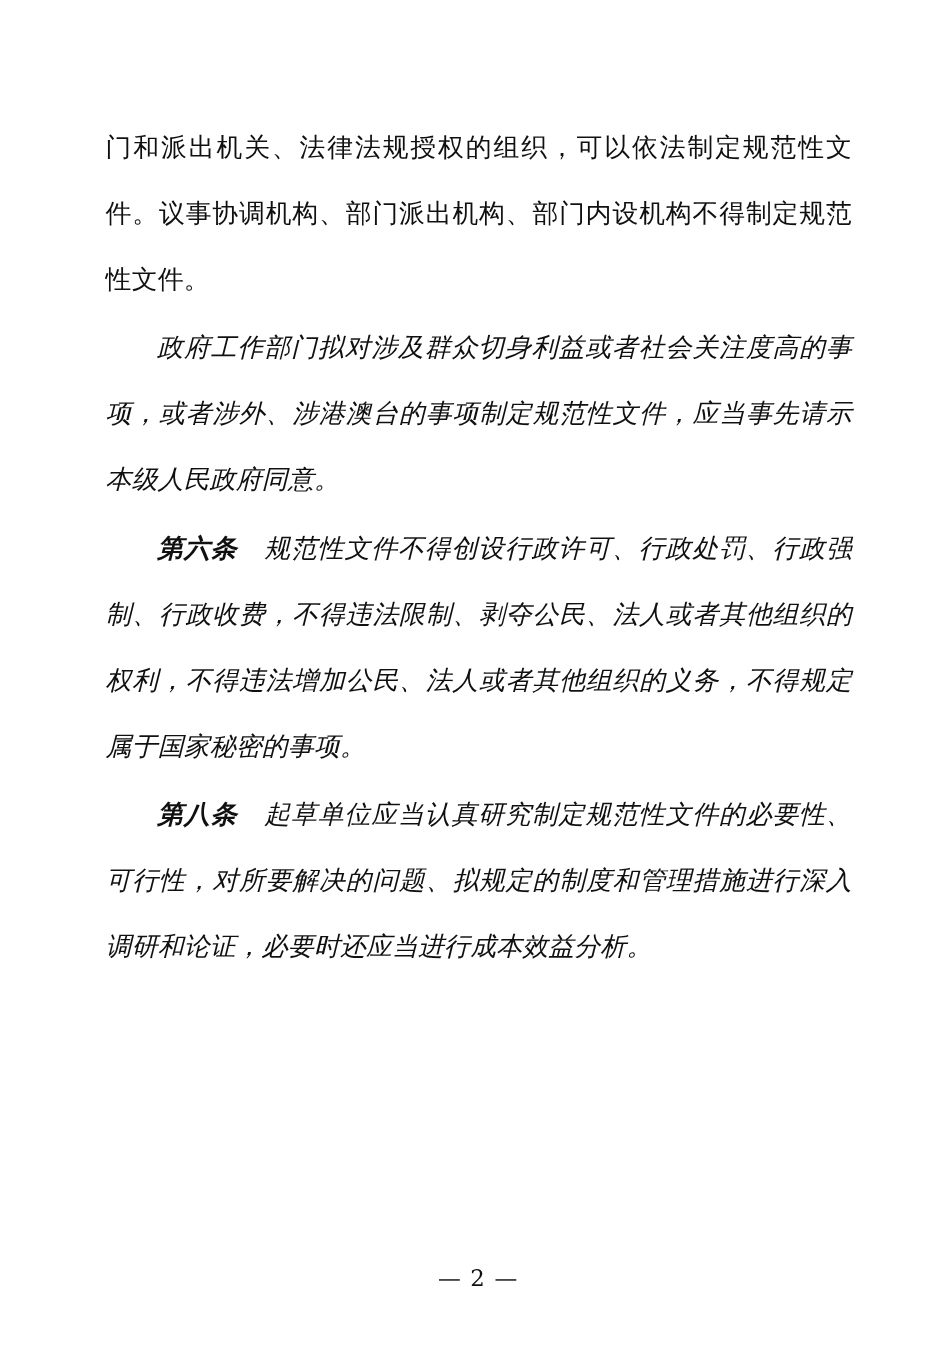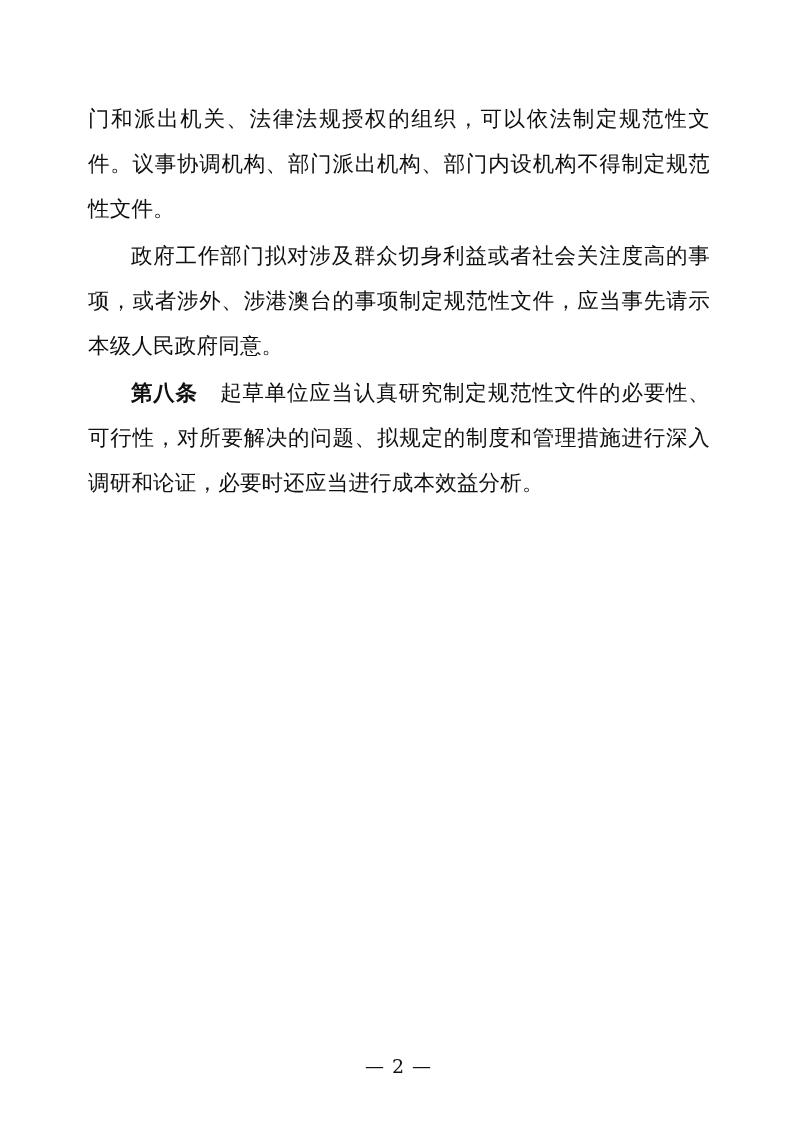--- a/index.html
+++ b/index.html
@@ -24,28 +24,29 @@
   }
   .content {
     position: absolute;
     left: 88px;
     top: 96px;
     width: 622px;
   }
   .para {
     margin: 0 0 2px 0;
     font-size: 21.5px;
-    line-height: 45px;
+    line-height: 55px;
     text-align: justify;
     text-justify: inter-ideograph;
     letter-spacing: 0.2px;
     text-indent: 0;
   }
   .para.indent {
     text-indent: 43px;
+    font-style: italic;
   }
   .art-label {
     font-weight: bold;
   }
   .footer {
     position: absolute;
     left: 0;
     top: 1055px;
     width: 793px;
     text-align: center;
@@ -65,20 +66,23 @@
 
     <p class="para">
       <span>门和派出机关、法律法规授权的组织，可以依法制定规范性文件。议事协调机构、部门派出机构、部门内设机构不得制定规范性文件。</span>
     </p>
 
     <p class="para indent">
       <span>政府工作部门拟对涉及群众切身利益或者社会关注度高的事项，或者涉外、涉港澳台的事项制定规范性文件，应当事先请示本级人民政府同意。</span>
     </p>
 
 
+    <p class="para indent">
+      <span class="art-label">第六条</span><span>　规范性文件不得创设行政许可、行政处罚、行政强制、行政收费，不得违法限制、剥夺公民、法人或者其他组织的权利，不得违法增加公民、法人或者其他组织的义务，不得规定属于国家秘密的事项。</span>
+    </p>
 
 
 
 
     <p class="para indent">
       <span class="art-label">第八条</span><span>　起草单位应当认真研究制定规范性文件的必要性、可行性，对所要解决的问题、拟规定的制度和管理措施进行深入调研和论证，必要时还应当进行成本效益分析。</span>
     </p>
 
   </div>
 

